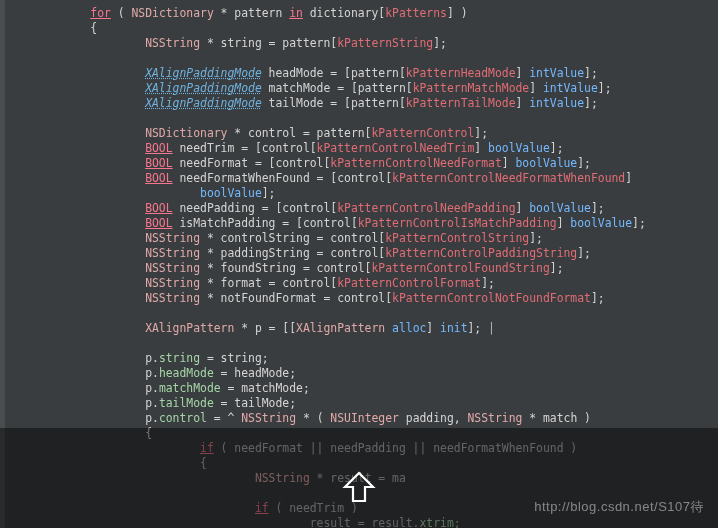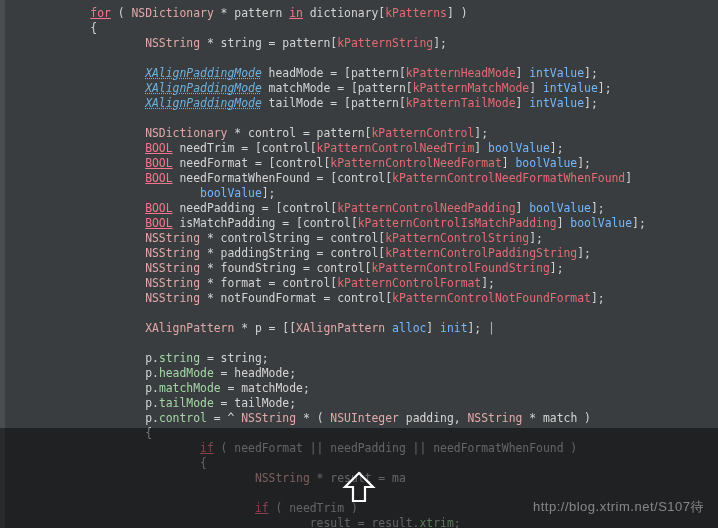--- a/index.html
+++ b/index.html
@@ -66,13 +66,13 @@
 <pre class="code" id="code"><div><span>            </span><span class="kw">for</span><span class="pl"> ( </span><span class="type">NSDictionary</span><span class="pl"> * pattern </span><span class="kw">in</span><span class="pl"> dictionary[</span><span class="key">kPatterns</span><span class="pl">] )</span></div><div><span>            </span><span class="pl">{</span></div><div><span>                    </span><span class="type">NSString</span><span class="pl"> * string = pattern[</span><span class="key">kPatternString</span><span class="pl">];</span></div><div>&nbsp;</div><div><span>                    </span><span class="link">XAlignPaddingMode</span><span class="pl"> headMode = [pattern[</span><span class="key">kPatternHeadMode</span><span class="pl">] </span><span class="msg">intValue</span><span class="pl">];</span></div><div><span>                    </span><span class="link">XAlignPaddingMode</span><span class="pl"> matchMode = [pattern[</span><span class="key">kPatternMatchMode</span><span class="pl">] </span><span class="msg">intValue</span><span class="pl">];</span></div><div><span>                    </span><span class="link">XAlignPaddingMode</span><span class="pl"> tailMode = [pattern[</span><span class="key">kPatternTailMode</span><span class="pl">] </span><span class="msg">intValue</span><span class="pl">];</span></div><div>&nbsp;</div><div><span>                    </span><span class="type">NSDictionary</span><span class="pl"> * control = pattern[</span><span class="key">kPatternControl</span><span class="pl">];</span></div><div><span>                    </span><span class="kw">BOOL</span><span class="pl"> needTrim = [control[</span><span class="key">kPatternControlNeedTrim</span><span class="pl">] </span><span class="msg">boolValue</span><span class="pl">];</span></div><div><span>                    </span><span class="kw">BOOL</span><span class="pl"> needFormat = [control[</span><span class="key">kPatternControlNeedFormat</span><span class="pl">] </span><span class="msg">boolValue</span><span class="pl">];</span></div><div><span>                    </span><span class="kw">BOOL</span><span class="pl"> needFormatWhenFound = [control[</span><span class="key">kPatternControlNeedFormatWhenFound</span><span class="pl">] </span></div><div><span>                            </span><span class="msg">boolValue</span><span class="pl">];</span></div><div><span>                    </span><span class="kw">BOOL</span><span class="pl"> needPadding = [control[</span><span class="key">kPatternControlNeedPadding</span><span class="pl">] </span><span class="msg">boolValue</span><span class="pl">];</span></div><div><span>                    </span><span class="kw">BOOL</span><span class="pl"> isMatchPadding = [control[</span><span class="key">kPatternControlIsMatchPadding</span><span class="pl">] </span><span class="msg">boolValue</span><span class="pl">];</span></div><div><span>                    </span><span class="type">NSString</span><span class="pl"> * controlString = control[</span><span class="key">kPatternControlString</span><span class="pl">];</span></div><div><span>                    </span><span class="type">NSString</span><span class="pl"> * paddingString = control[</span><span class="key">kPatternControlPaddingString</span><span class="pl">];</span></div><div><span>                    </span><span class="type">NSString</span><span class="pl"> * foundString = control[</span><span class="key">kPatternControlFoundString</span><span class="pl">];</span></div><div><span>                    </span><span class="type">NSString</span><span class="pl"> * format = control[</span><span class="key">kPatternControlFormat</span><span class="pl">];</span></div><div><span>                    </span><span class="type">NSString</span><span class="pl"> * notFoundFormat = control[</span><span class="key">kPatternControlNotFoundFormat</span><span class="pl">];</span></div><div>&nbsp;</div><div><span>                    </span><span class="type">XAlignPattern</span><span class="pl"> * p = [[</span><span class="type">XAlignPattern</span><span class="pl"> </span><span class="msg">alloc</span><span class="pl">] </span><span class="msg">init</span><span class="pl">]; </span><span class="dim">|</span></div><div>&nbsp;</div><div><span>                    </span><span class="pl">p.</span><span class="prop">string</span><span class="pl"> = string;</span></div><div><span>                    </span><span class="pl">p.</span><span class="prop">headMode</span><span class="pl"> = headMode;</span></div><div><span>                    </span><span class="pl">p.</span><span class="prop">matchMode</span><span class="pl"> = matchMode;</span></div><div><span>                    </span><span class="pl">p.</span><span class="prop">tailMode</span><span class="pl"> = tailMode;</span></div><div><span>                    </span><span class="pl">p.</span><span class="prop">control</span><span class="pl"> = ^ </span><span class="type">NSString</span><span class="pl"> * ( </span><span class="type">NSUInteger</span><span class="pl"> padding, </span><span class="type">NSString</span><span class="pl"> * match )</span></div><div><span>                    </span><span class="pl">{</span></div><div><span>                            </span><span class="kw">if</span><span class="dim"> ( needFormat || needPadding || needFormatWhenFound )</span></div><div><span>                            </span><span class="dim">{</span></div><div><span>                                    </span><span class="type">NSString</span><span class="dim"> * result = ma</span></div><div>&nbsp;</div><div><span>                                    </span><span class="kw">if</span><span class="dim"> ( needTrim )</span></div><div><span>                                            </span><span class="dim">result = result.</span><span class="prop">xtrim</span><span class="dim">;</span></div></pre>
 
 <div class="overlay"></div>
 
 <div class="arrow">
   <svg width="36" height="36" viewBox="0 0 36 36">
     <path d="M18 4 L32 18 L24 18 L24 32 L12 32 L12 18 L4 18 Z" fill="none" stroke="#fff" stroke-width="2.2"></path>
   </svg>
 </div>
 
-<span class="watermark">http://blog.xtrim.net/S107待</span>
+<span class="watermark">http://blog.csdn.net/S107待</span>
 
 </body></html>

